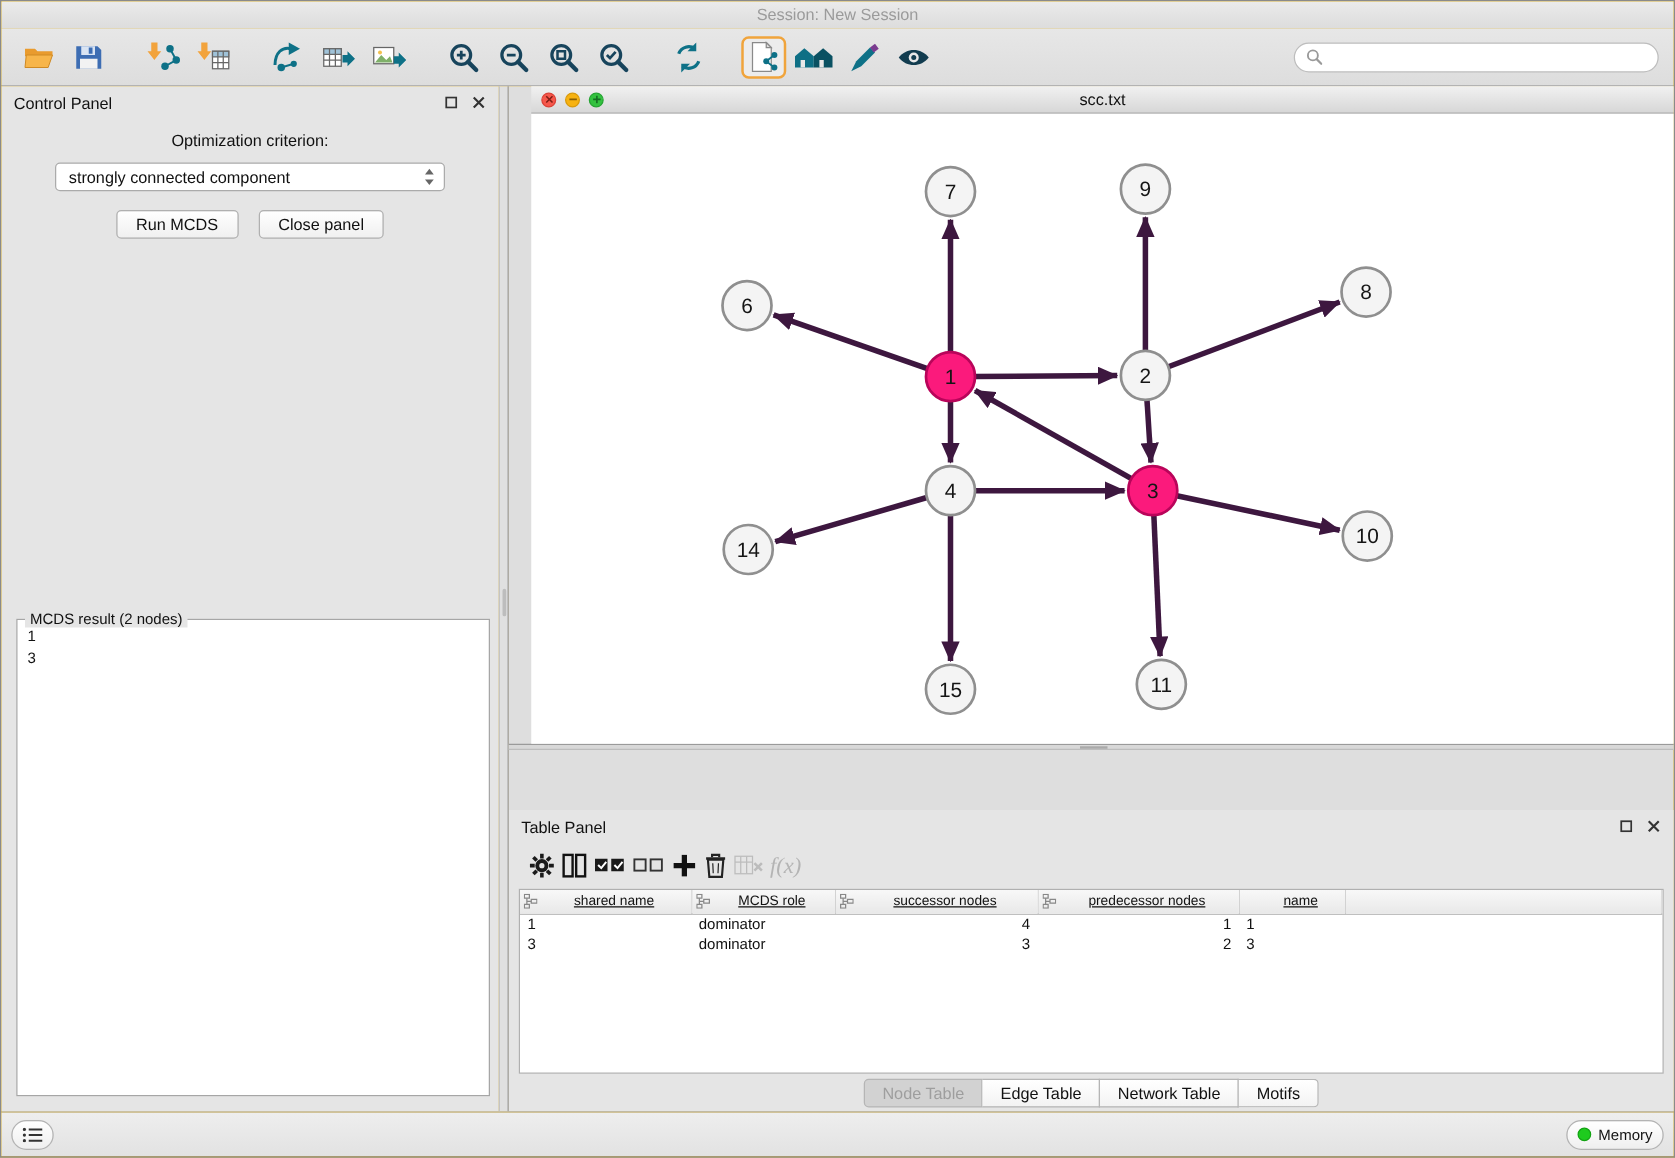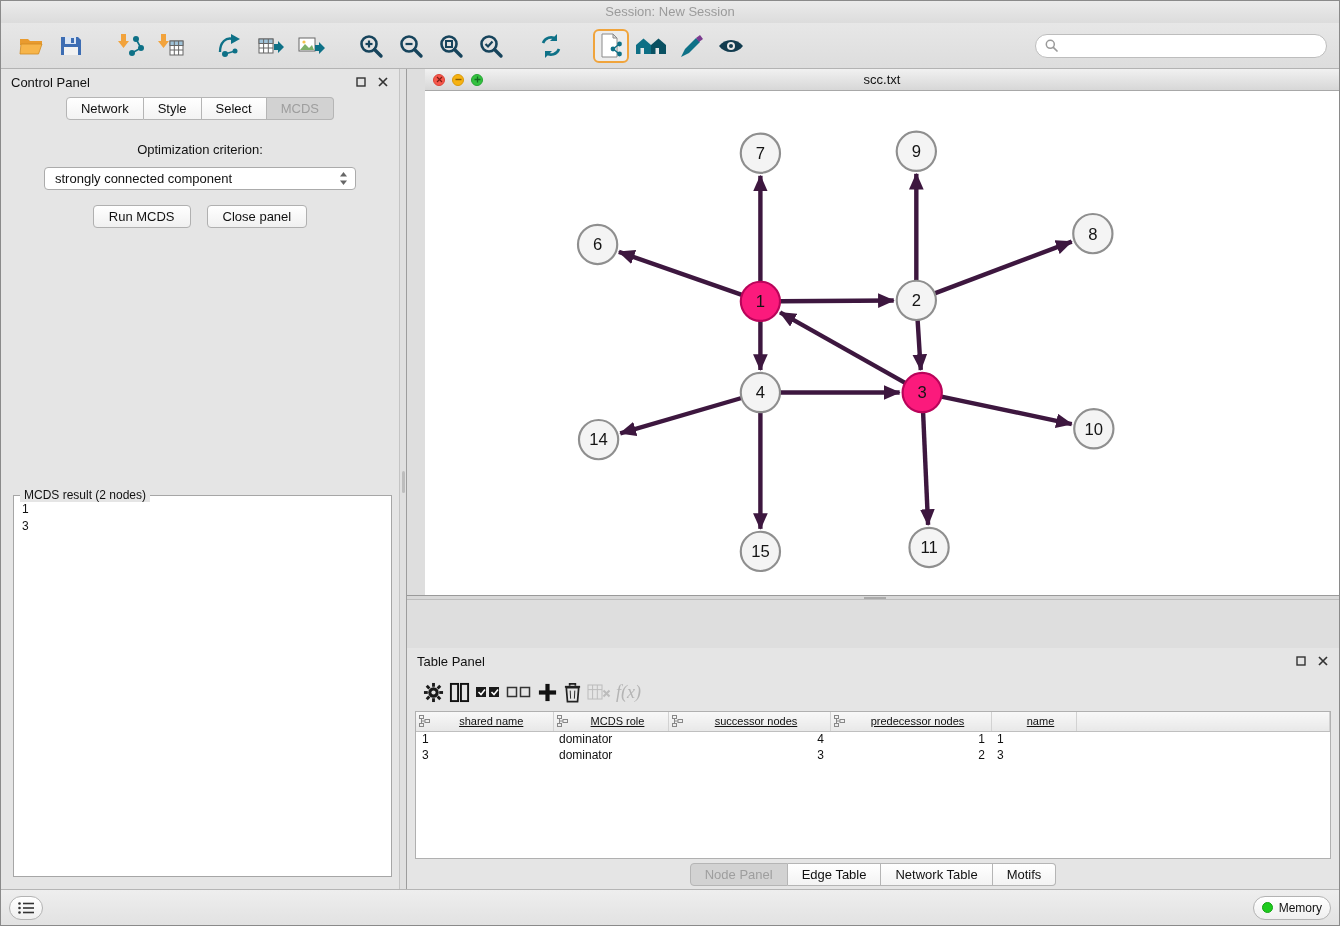--- a/index.html
+++ b/index.html
@@ -289,26 +289,20 @@
             <svg width="10" height="10" viewBox="0 0 10 10">
               <rect x="1" y="1" width="8" height="8" fill="none" stroke="#333" stroke-width="1.4"></rect>
             </svg>
           </span>
           <span class="win-btn">
             <svg width="10" height="10" viewBox="0 0 10 10">
               <path d="M1 1l8 8M9 1L1 9" stroke="#333" stroke-width="1.7"></path>
             </svg>
           </span>
         </span>
-      </div>
-      <div class="cp-tabs">
-        <span class="tab-seg">Network</span>
-        <span class="tab-seg">Style</span>
-        <span class="tab-seg">Select</span>
-        <span class="tab-seg active">MCDS</span>
       </div>
       <div class="opt-label">Optimization criterion:</div>
       <div class="dropdown">
         <span>strongly connected component</span>
         <span class="dd-arrows">
           <svg width="9" height="15" viewBox="0 0 9 15">
             <path d="M4.5 1L8 5.5H1z" fill="#666"></path>
               <path d="M4.5 14L1 9.5h7z" fill="#666"></path>
           </svg>
         </span>
@@ -554,21 +548,21 @@
                 <td>dominator</td>
                 <td class="num">3</td>
                 <td class="num">2</td>
                 <td>3</td>
                 <td></td>
               </tr>
             </tbody>
           </table>
         </div>
         <div class="tp-tabs">
-          <span class="tab-seg active">Node Panel</span>
+          <span class="tab-seg active">Node Table</span>
           <span class="tab-seg">Edge Table</span>
           <span class="tab-seg">Network Table</span>
           <span class="tab-seg">Motifs</span>
         </div>
       </div>
     </div>
   </div>
 
   <div class="statusbar">
     <div class="sb-btn">

